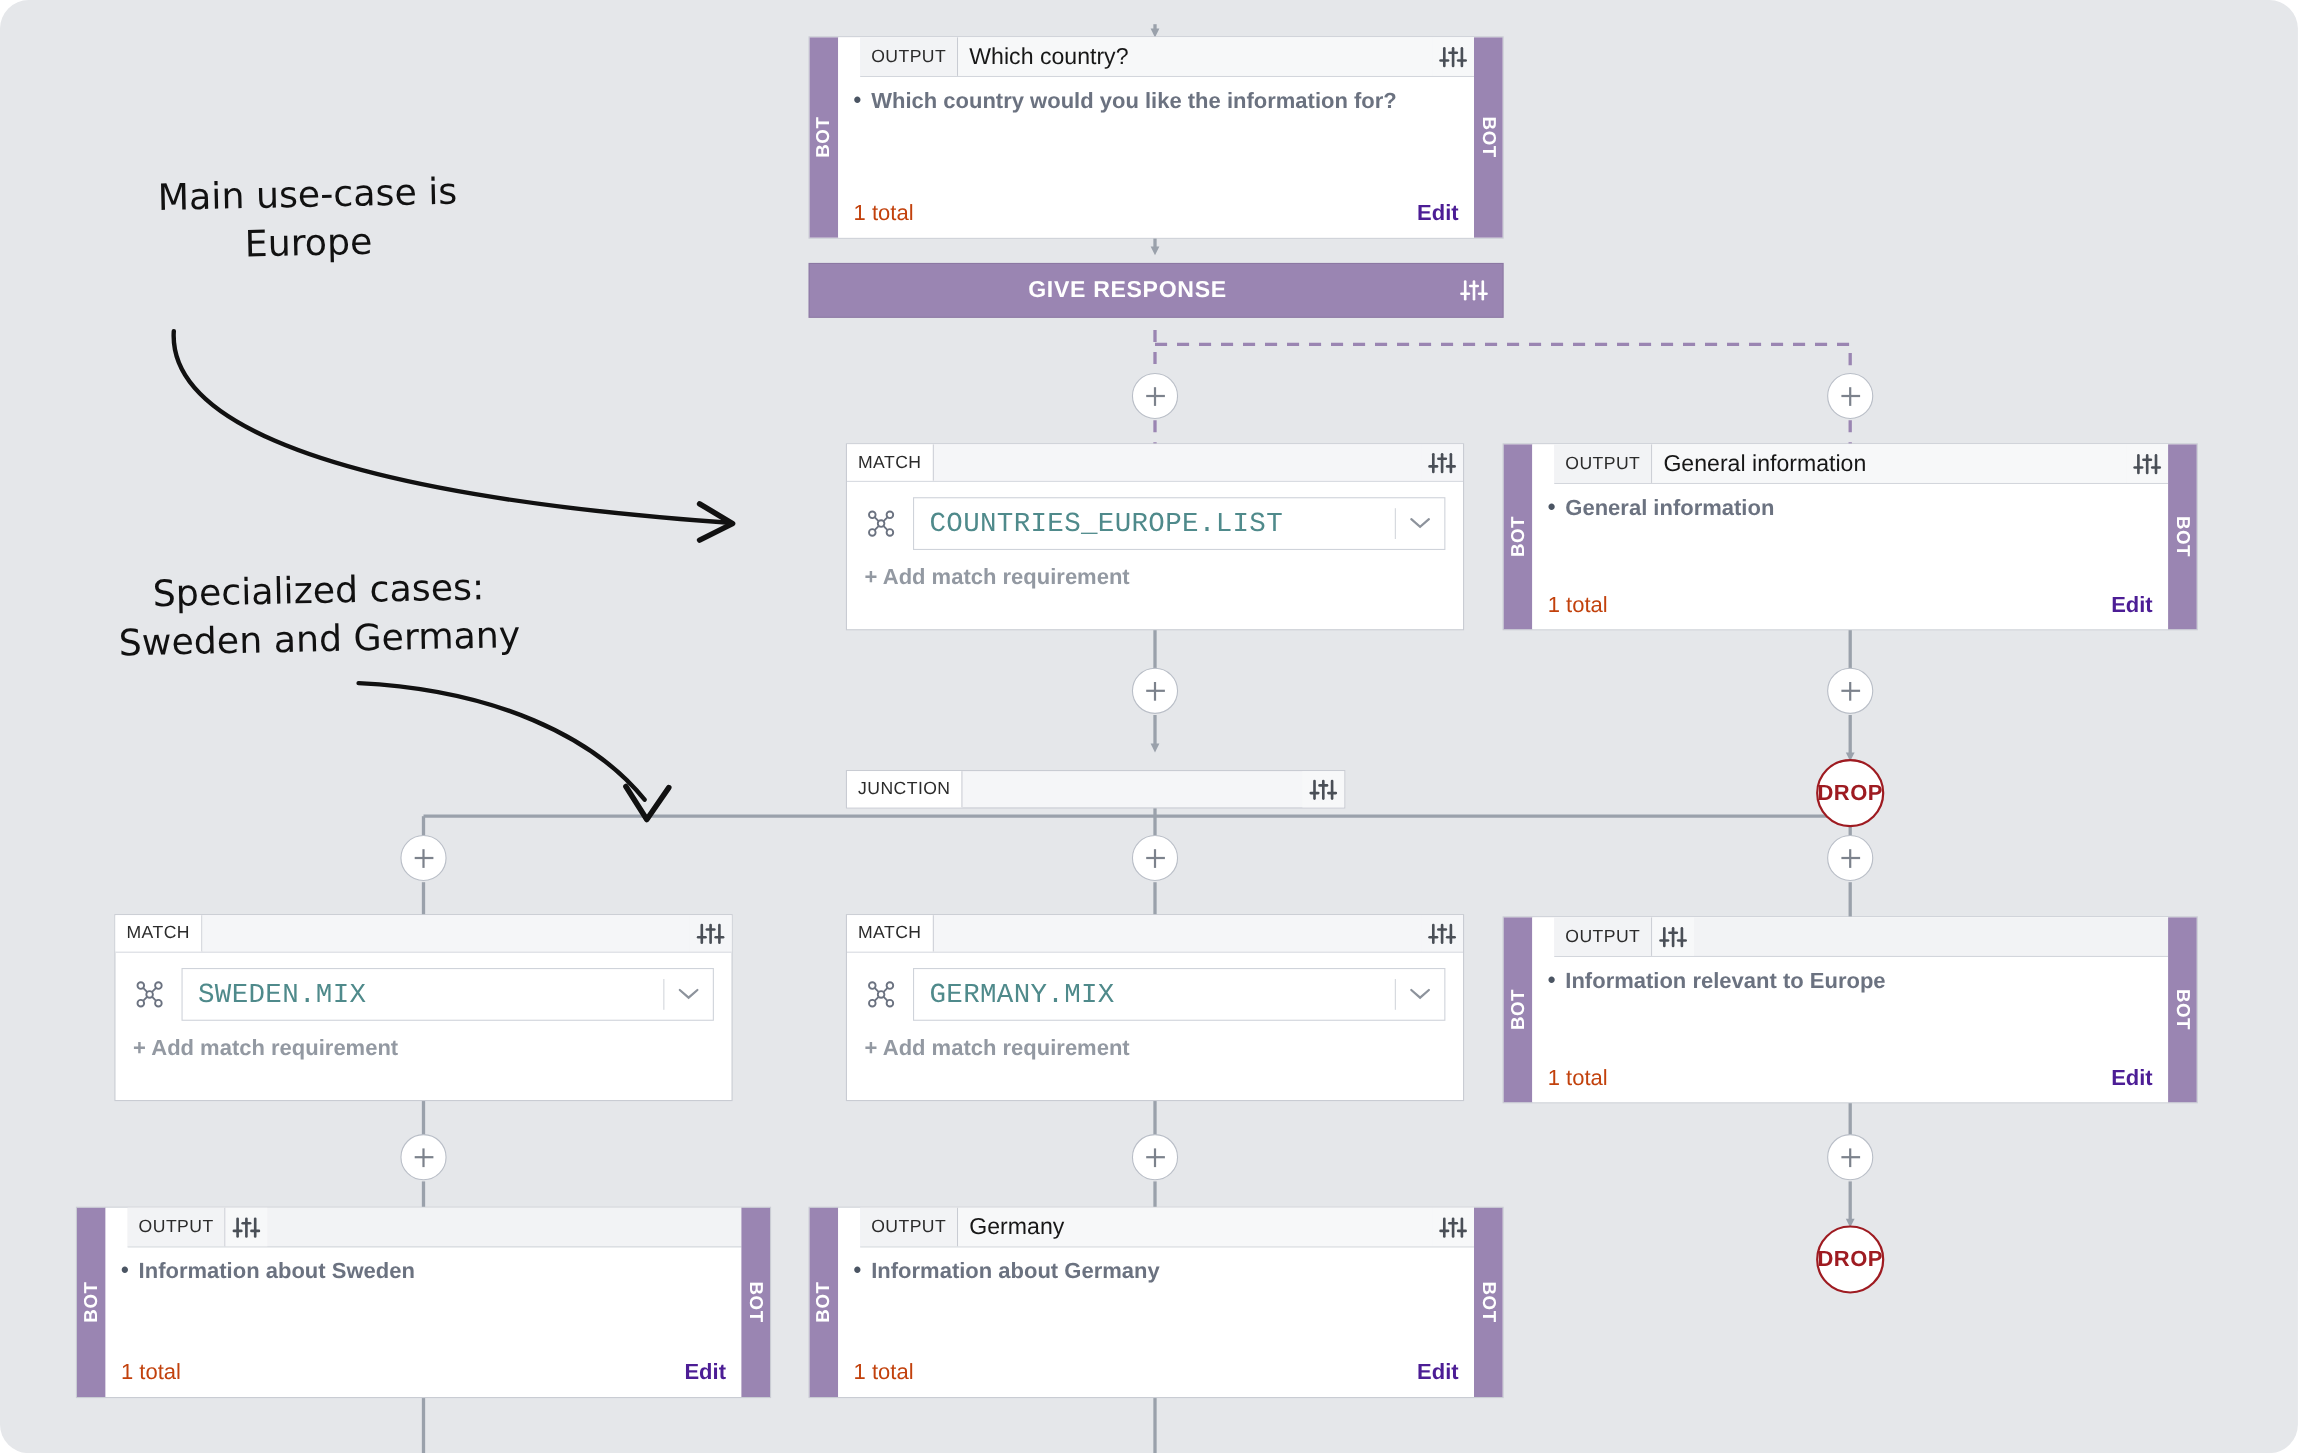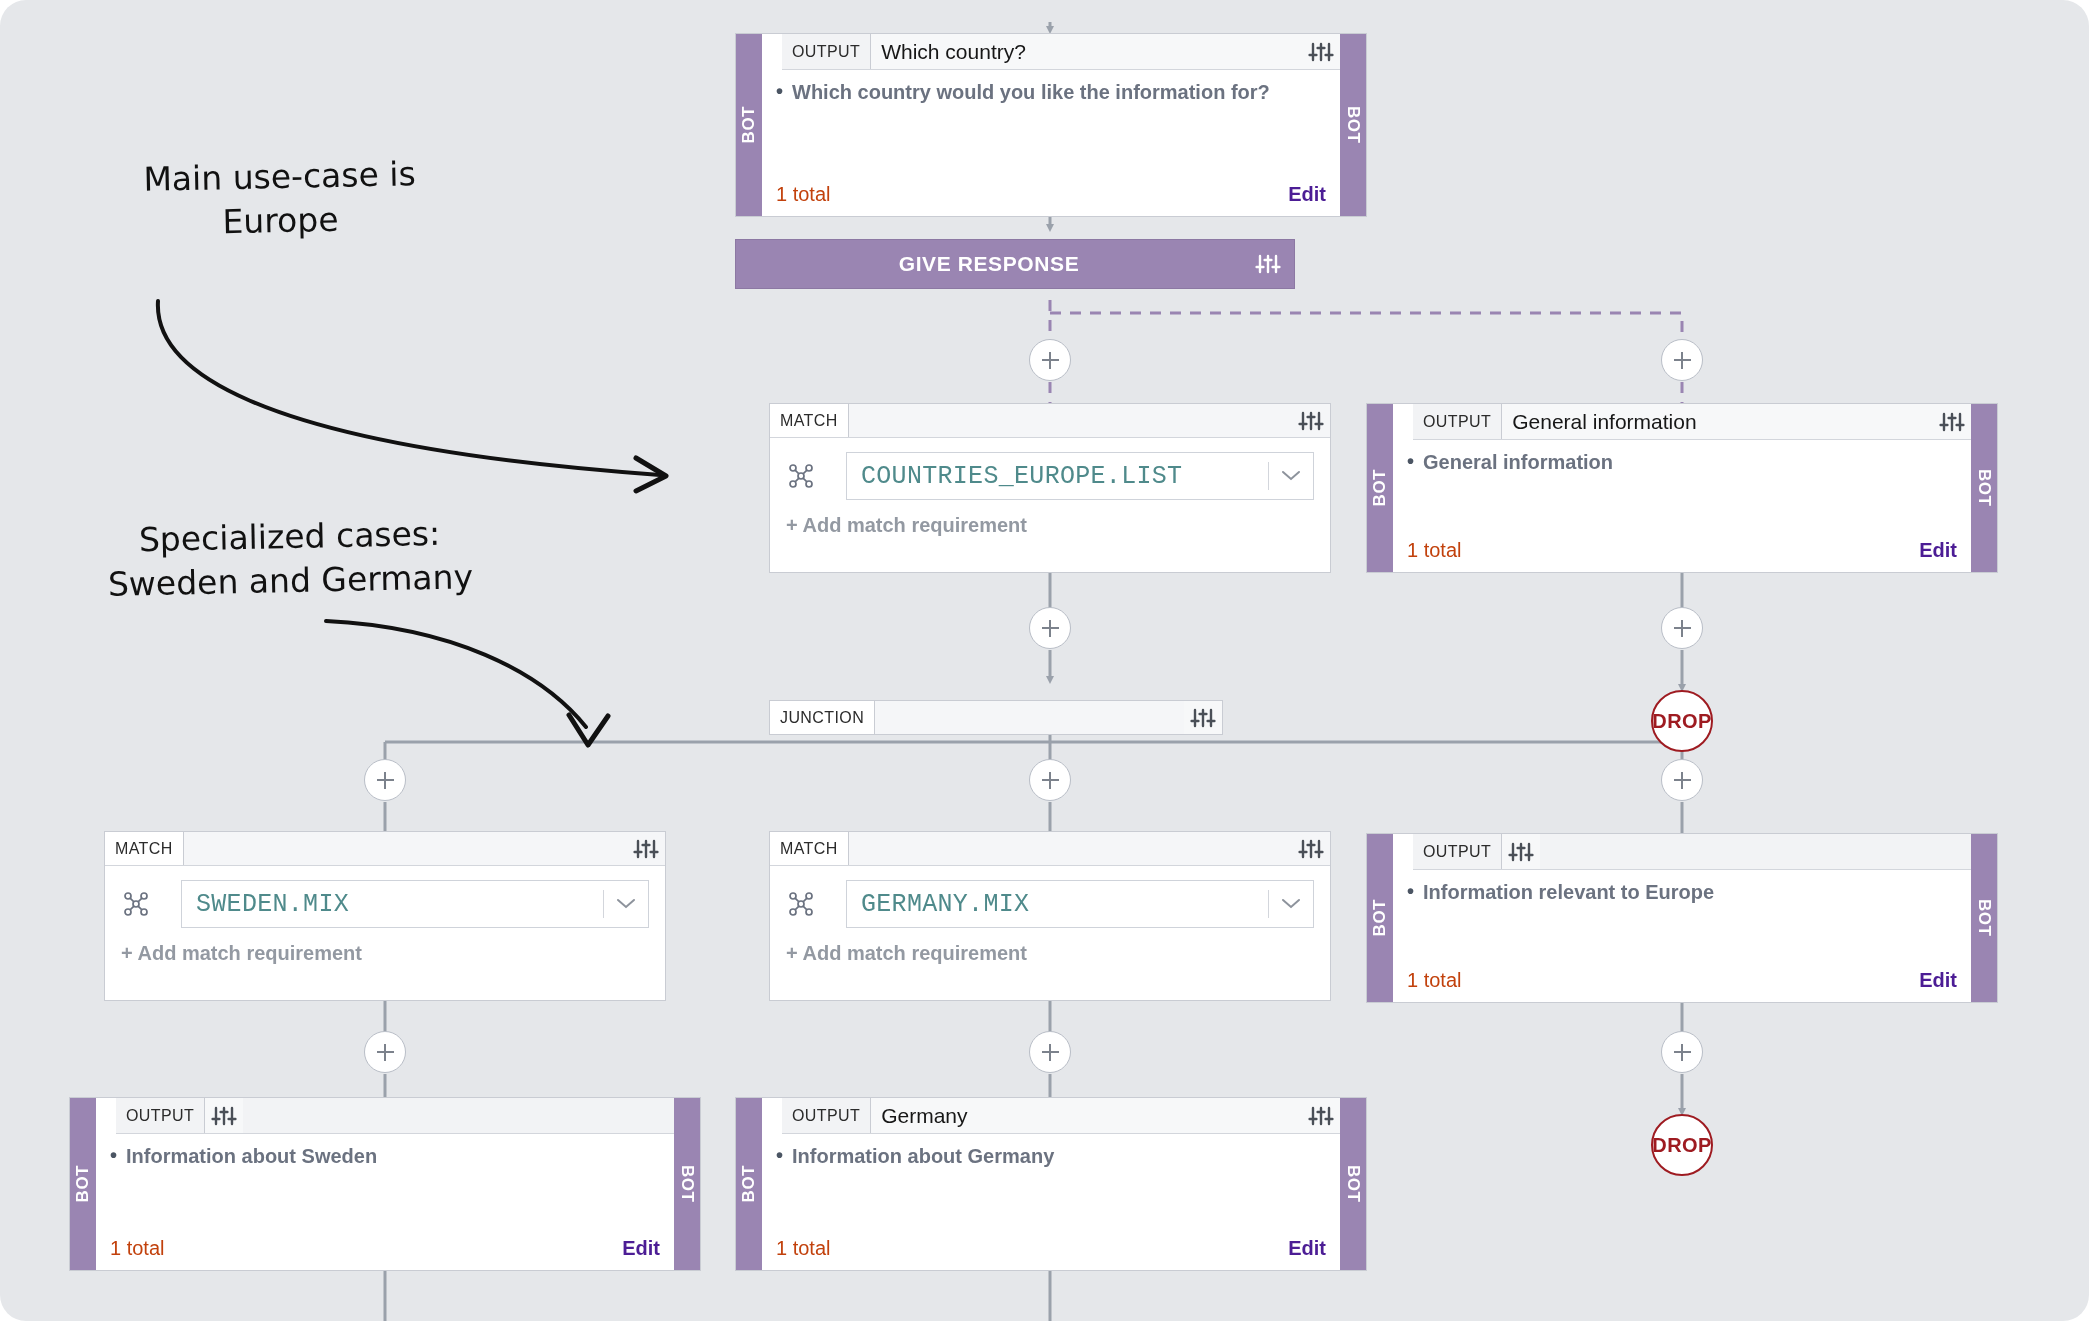--- a/index.html
+++ b/index.html
@@ -66,21 +66,21 @@
     flex:1;text-align:center;font-size:21px;font-weight:700;letter-spacing:.6px;
   }
   .give .sliders{background:transparent;width:52px;}
 
   
   .match{background:#fff;box-shadow:0 0 0 1px #c9ccd3;display:flex;flex-direction:column;}
   .match-head{display:flex;height:33px;background:#f2f3f5;border-bottom:1px solid #d3d6dc;}
   .match-head .tag{background:#fff;font-size:16px;text-align:center;}
   .match-head .fill{flex:1;background:#f5f6f8;}
   .match-head .sliders{background:#f5f6f8;}
-  .match-body{padding:14px 16px 0 16px;display:flex;align-items:center;gap:30px;}
+  .match-body{padding:14px 16px 0 16px;display:flex;align-items:center;gap:14px;}
   .mix-icon{width:30px;display:flex;align-items:center;justify-content:center;}
   .select{
     flex:1;height:48px;border:1px solid #cfd3da;background:#fff;
     display:flex;align-items:center;box-sizing:border-box;
   }
   .select .val{
     flex:1;padding-left:14px;font-family:"Liberation Mono",monospace;
     font-size:25px;color:#4f8a8b;letter-spacing:.3px;
   }
   .select .sep{width:1px;height:28px;background:#d3d6dc;}
@@ -226,21 +226,21 @@
       <div class="out-foot">
         <span class="total">1 total</span>
         <span class="edit">Edit</span>
       </div>
     </div>
     <div class="rail">
       <span>BOT</span>
     </div>
   </div>
 
-  <div class="node give" style="left:736px;top:240px;width:558px;">
+  <div class="node give" style="left:736px;top:240px;width:630px;">
     <div class="gtxt">GIVE RESPONSE</div>
     <div class="sliders">
       <svg width="26" height="20" viewBox="0 0 26 20">
           <g stroke="#ffffff" stroke-width="2.4" stroke-linecap="round">
         <line x1="5" y1="2" x2="5" y2="18"></line>
             <line x1="13" y1="2" x2="13" y2="18"></line>
             <line x1="21" y1="2" x2="21" y2="18"></line>
         <line x1="1.6" y1="13" x2="8.4" y2="13"></line>
             <line x1="9.6" y1="6" x2="16.4" y2="6"></line>
             <line x1="17.6" y1="13" x2="24.4" y2="13"></line>

